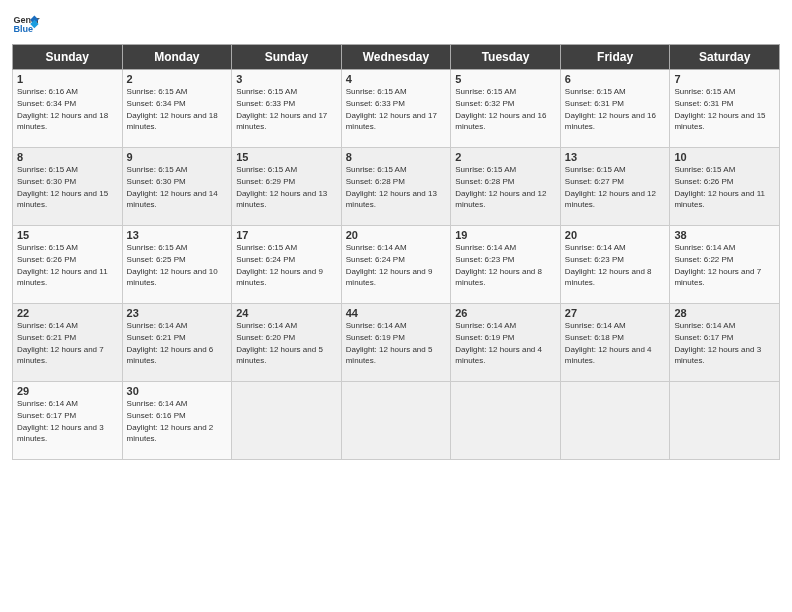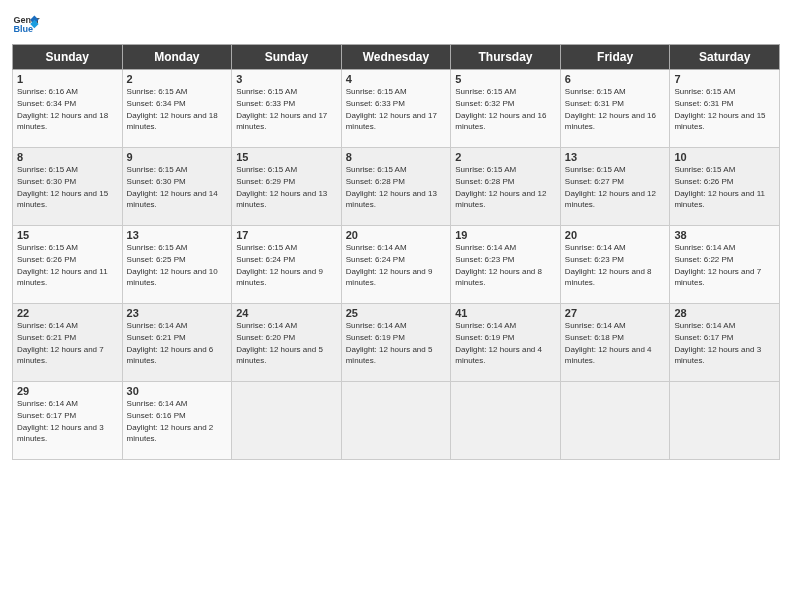--- a/index.html
+++ b/index.html
@@ -104,21 +104,21 @@
     </div>
   </div>
 
   <table>
     <thead>
       <tr>
         <th>Sunday</th>
         <th>Monday</th>
         <th>Sunday</th>
         <th>Wednesday</th>
-        <th>Thursday</th>
+        <th>Tuesday</th>
         <th>Friday</th>
         <th>Saturday</th>
       </tr>
     </thead>
     <tbody id="calendar-body">
     <tr>
           <td>
           <span class="day-num">1</span>
           <span class="cell-text">Sunrise: 6:16 AM<br>Sunset: 6:34 PM<br>Daylight: 12 hours and 18 minutes.</span>
         </td>
@@ -214,25 +214,25 @@
         </td>
           <td>
           <span class="day-num">23</span>
           <span class="cell-text">Sunrise: 6:14 AM<br>Sunset: 6:21 PM<br>Daylight: 12 hours and 6 minutes.</span>
         </td>
           <td>
           <span class="day-num">24</span>
           <span class="cell-text">Sunrise: 6:14 AM<br>Sunset: 6:20 PM<br>Daylight: 12 hours and 5 minutes.</span>
         </td>
           <td>
-          <span class="day-num">25</span>
+          <span class="day-num">44</span>
           <span class="cell-text">Sunrise: 6:14 AM<br>Sunset: 6:19 PM<br>Daylight: 12 hours and 5 minutes.</span>
         </td>
           <td>
-          <span class="day-num">41</span>
+          <span class="day-num">26</span>
           <span class="cell-text">Sunrise: 6:14 AM<br>Sunset: 6:19 PM<br>Daylight: 12 hours and 4 minutes.</span>
         </td>
           <td>
           <span class="day-num">27</span>
           <span class="cell-text">Sunrise: 6:14 AM<br>Sunset: 6:18 PM<br>Daylight: 12 hours and 4 minutes.</span>
         </td>
           <td>
           <span class="day-num">28</span>
           <span class="cell-text">Sunrise: 6:14 AM<br>Sunset: 6:17 PM<br>Daylight: 12 hours and 3 minutes.</span>
         </td>

